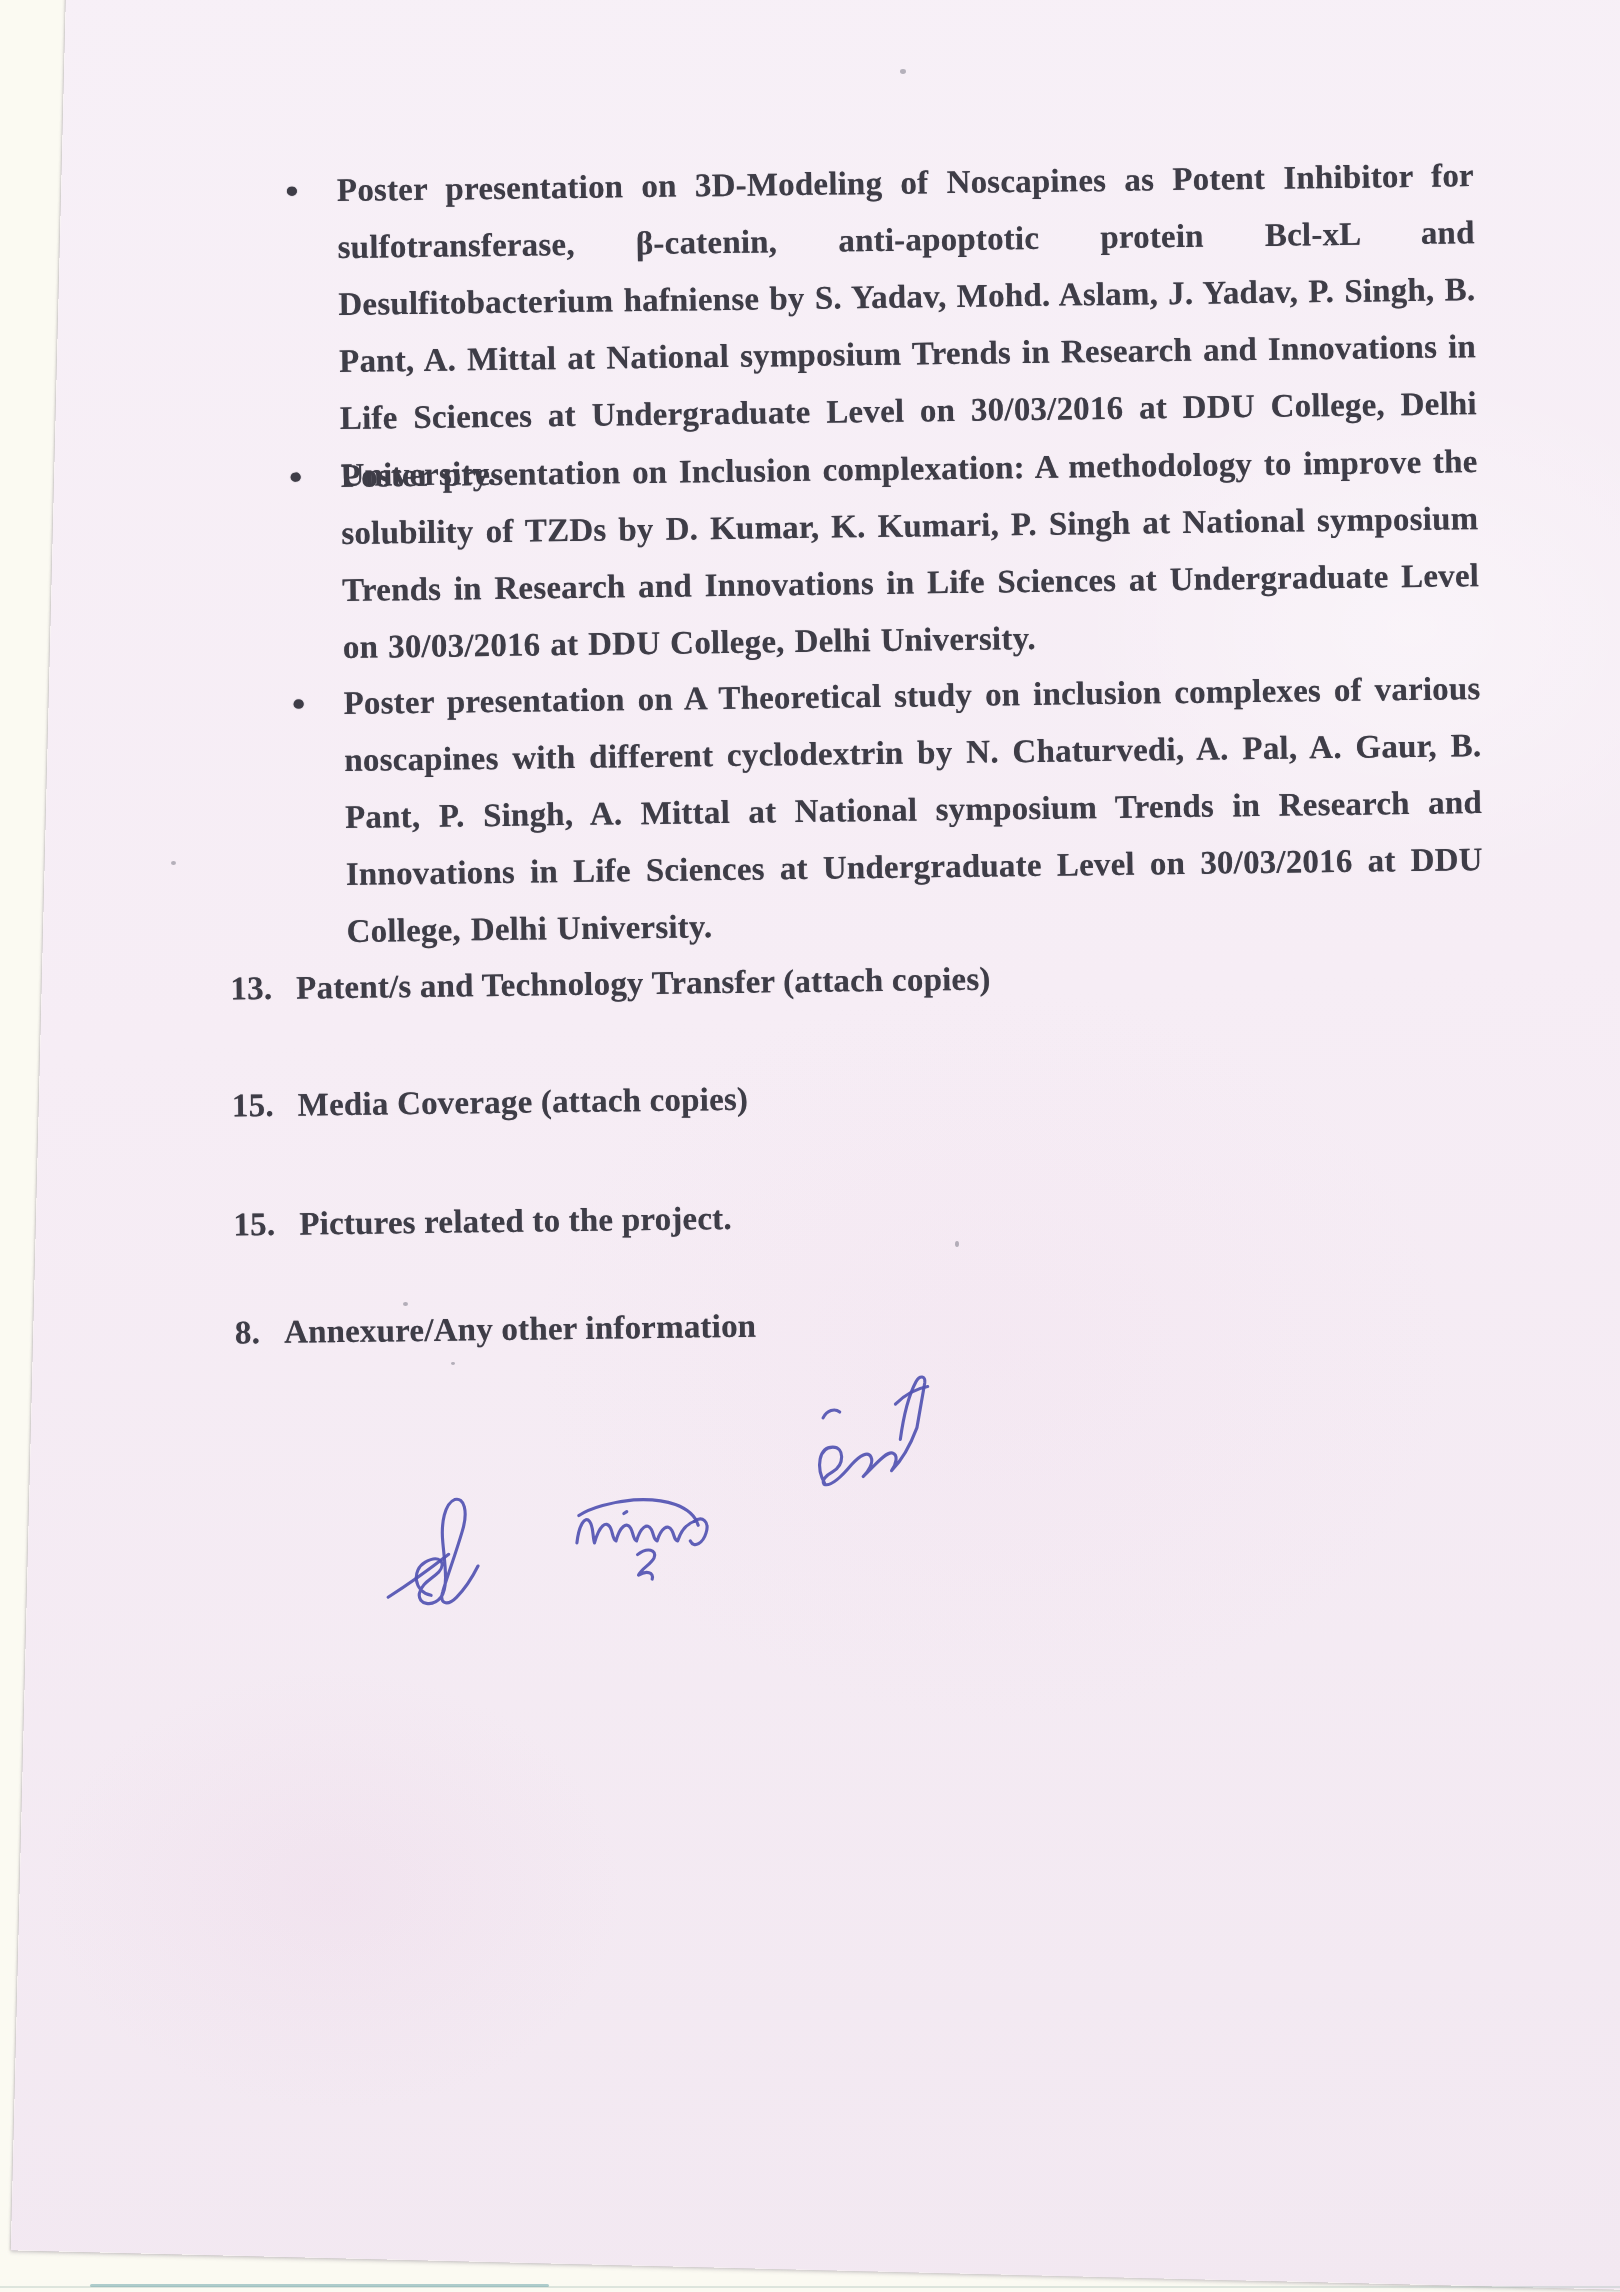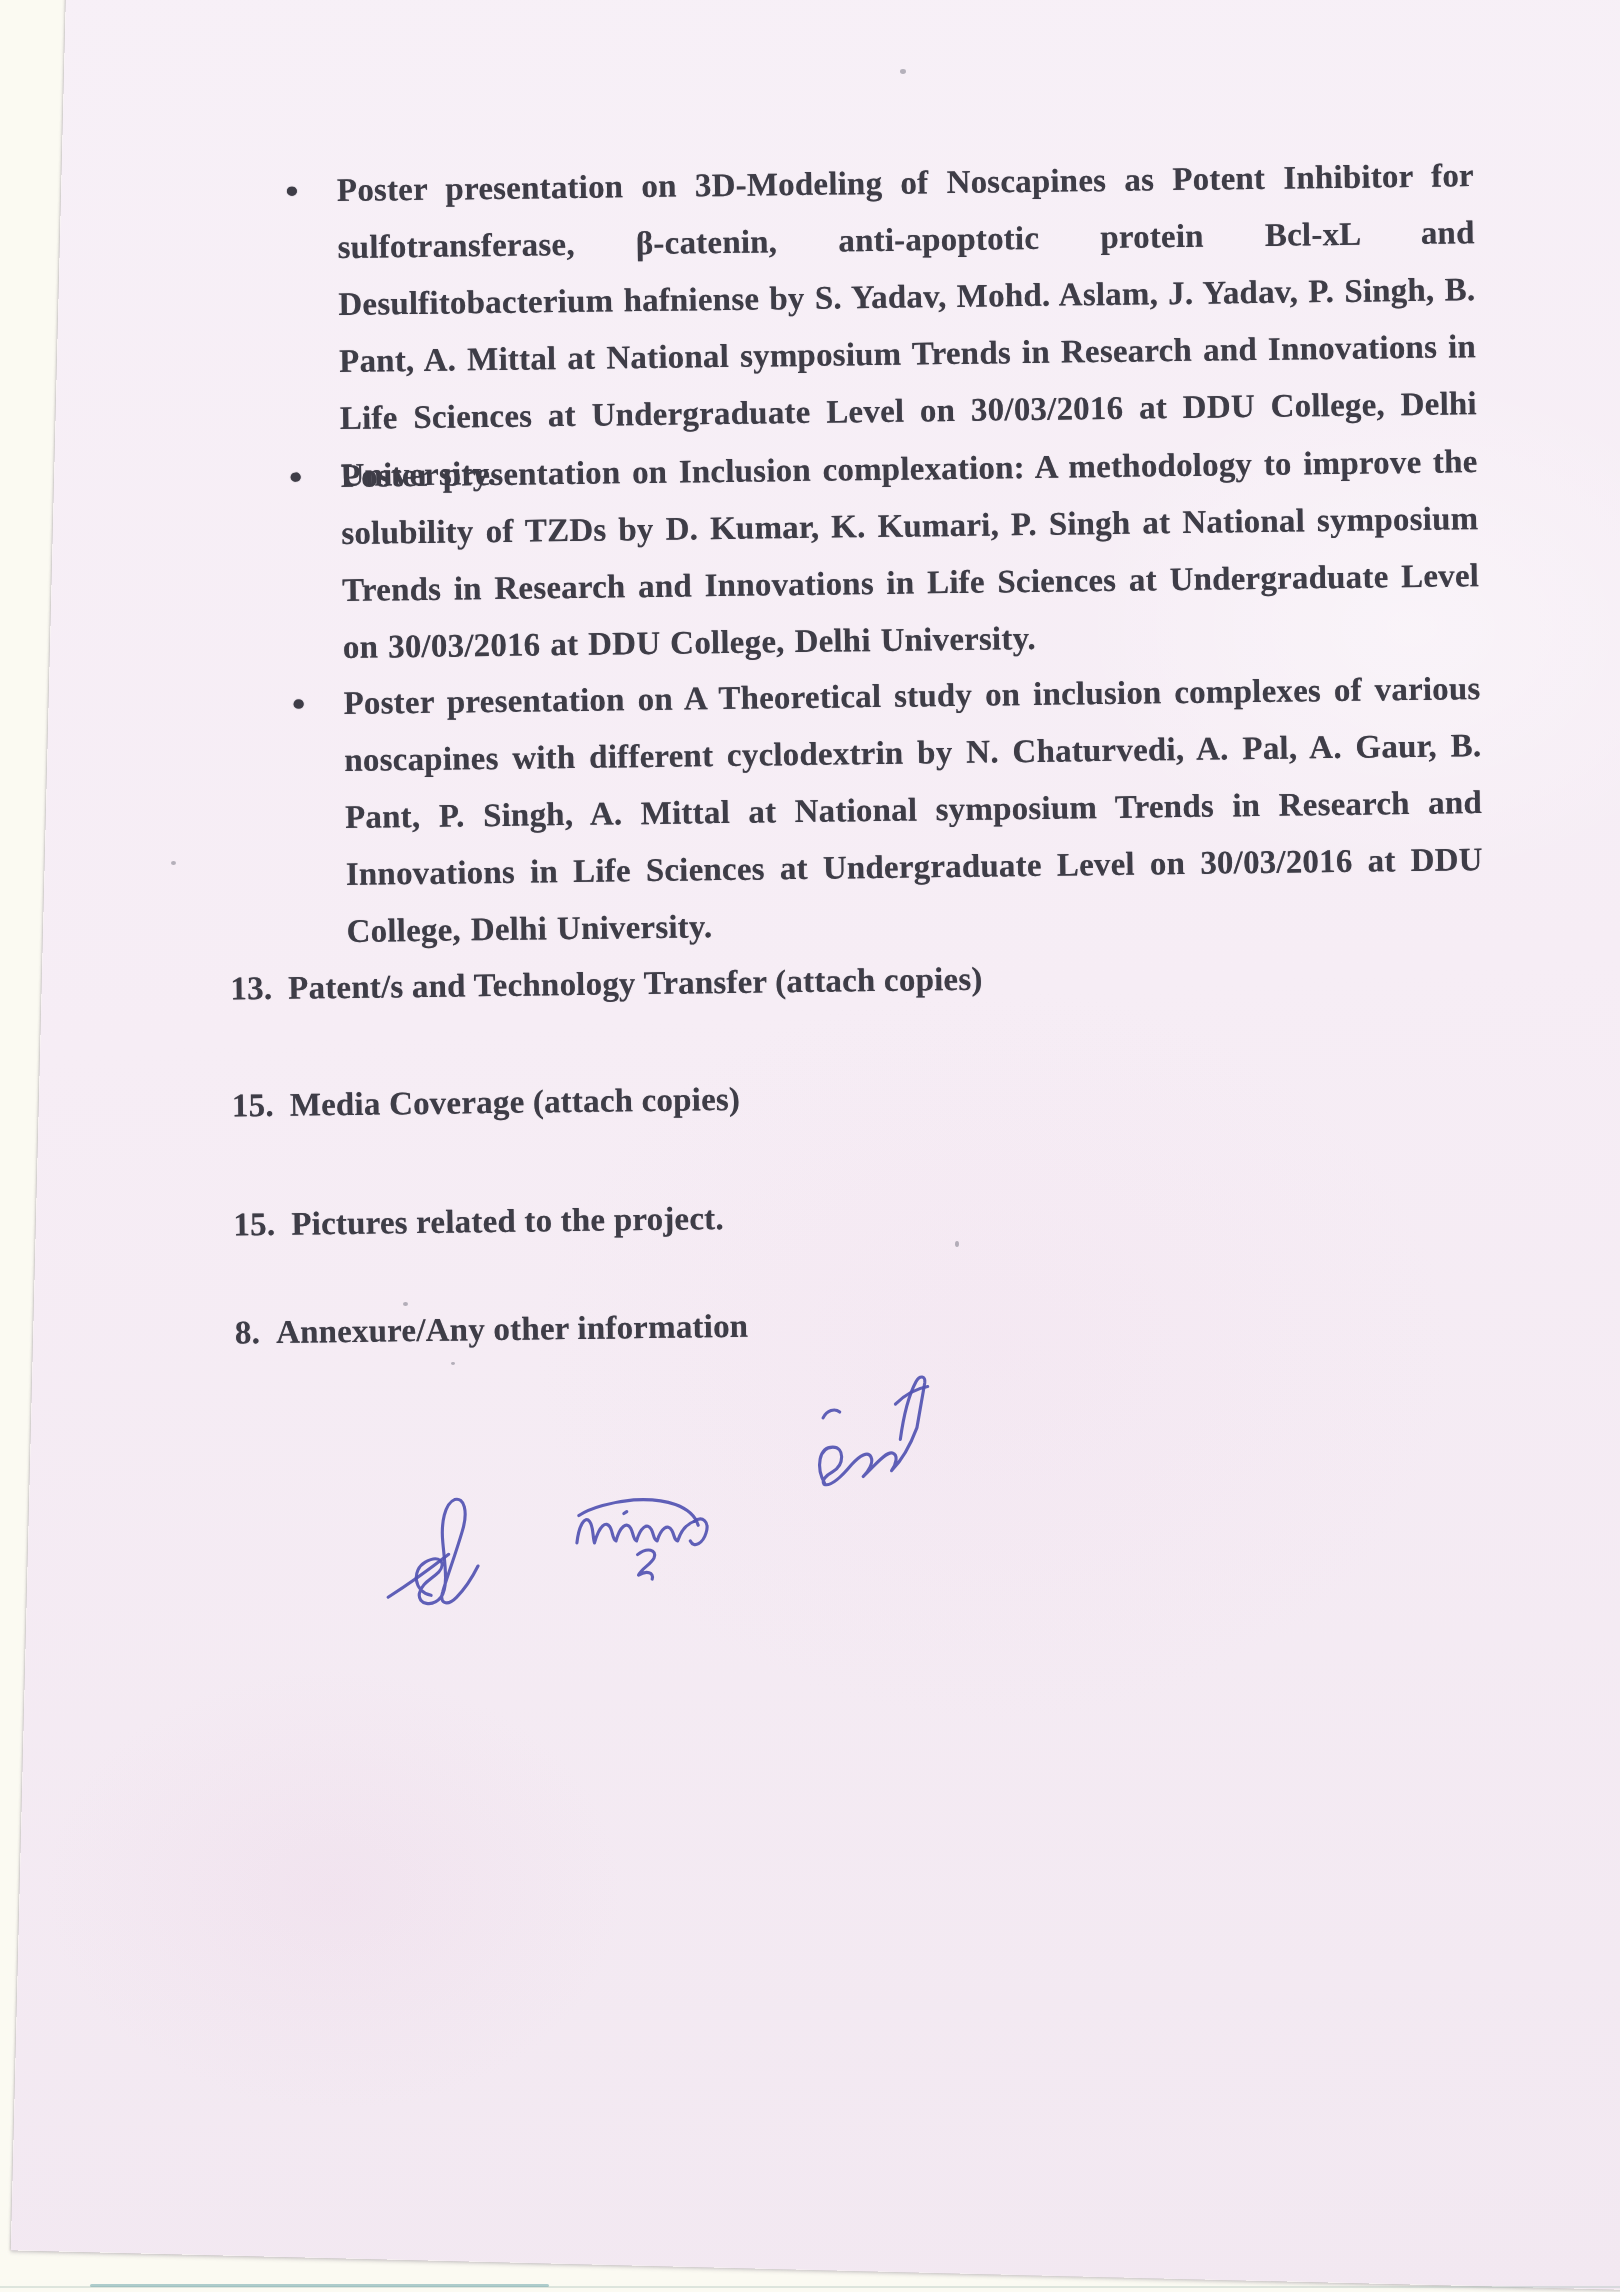--- a/index.html
+++ b/index.html
@@ -59,21 +59,21 @@
     text-align: justify;
     text-shadow: 0 0 0.7px rgba(62,61,71,.55);
   }
   .numbered-item {
     position: absolute; left: 229px;
     font-size: 33px; line-height: 57px;
     letter-spacing: 0.2px;
     white-space: nowrap;
     text-shadow: 0 0 0.7px rgba(62,61,71,.55);
   }
-  .numbered-item .num { margin-right: 16px; }
+  .numbered-item .num { margin-right: 24px; }
   .sig { position: absolute; }
   .sig path {
     fill: none;
     stroke: var(--ink-signature);
     stroke-width: 3.2;
     stroke-linecap: round;
     stroke-linejoin: round;
     opacity: .92;
   }
   .speck { position: absolute; border-radius: 50%; background: rgba(100,100,112,.45); }

